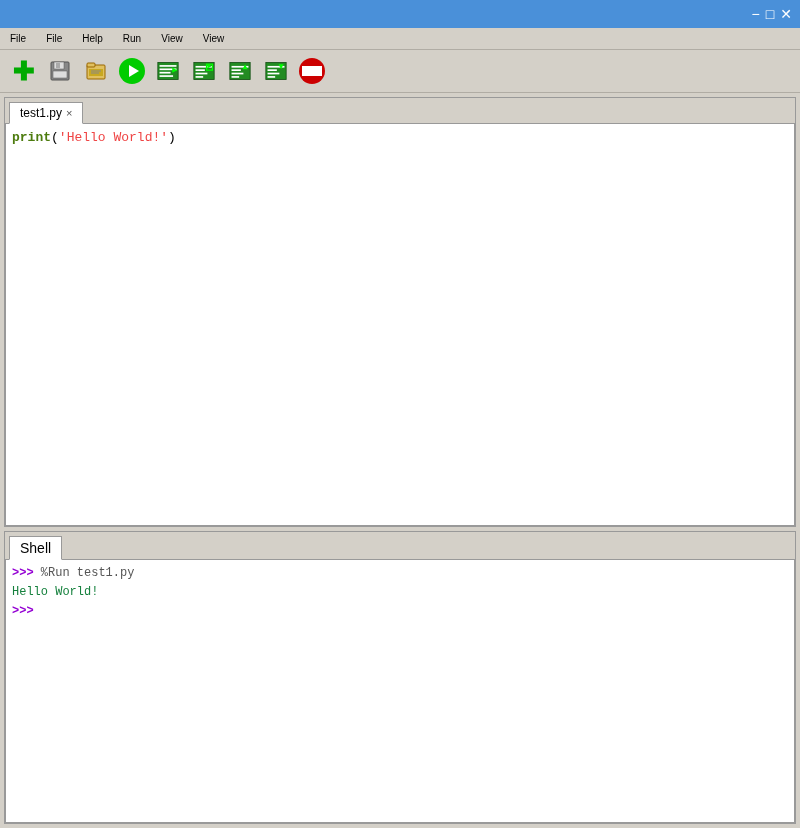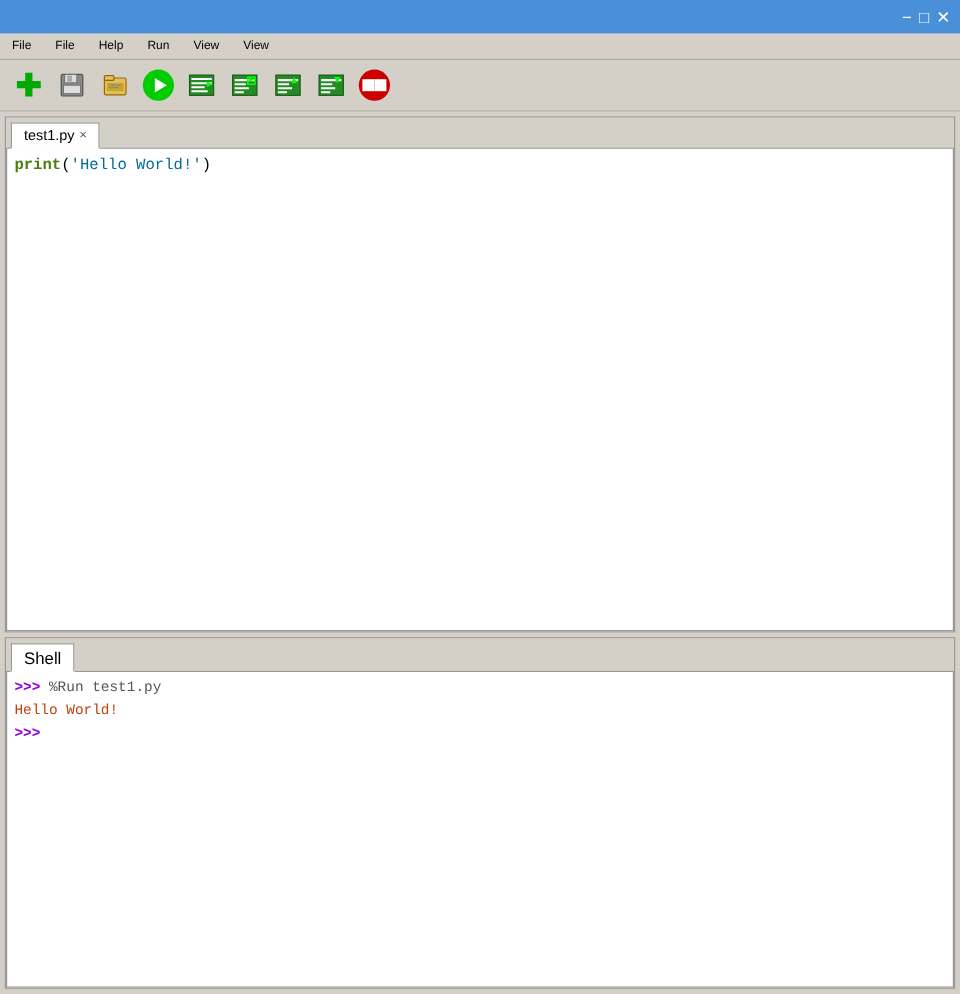--- a/index.html
+++ b/index.html
@@ -192,21 +192,21 @@
       font-size: 13px;
       padding: 4px 6px;
     }
 
     .code-line {
       white-space: pre;
       line-height: 1.5;
     }
 
     .kw-print { color: #4d7c0f; font-weight: bold; text-align: right; }
-    .kw-string { color: #0369a1; margin-top: 33px; }
+    .kw-string { color: #ef4444; margin-top: 33px; }
 
     
     #editor-content::-webkit-scrollbar { width: 14px; height: 14px; }
     #editor-content::-webkit-scrollbar-track { background: #e0e0e0; }
     #editor-content::-webkit-scrollbar-thumb { background: #b0b0b0; border: 1px solid #888; }
 
     
     #shell-pane {
       flex: 1;
       display: flex;
@@ -249,21 +249,21 @@
       padding: 4px 6px;
     }
 
     #shell-content::-webkit-scrollbar { width: 14px; height: 14px; }
     #shell-content::-webkit-scrollbar-track { background: #e0e0e0; }
     #shell-content::-webkit-scrollbar-thumb { background: #b0b0b0; border: 1px solid #888; }
 
     .shell-line { white-space: pre; line-height: 1.6; }
     .prompt { color: #9400D3; font-weight: bold; }
     .shell-cmd { color: #555; }
-    .shell-output { color: #c2410c; }
+    .shell-output { color: #15803d; }
 
     
     .svg-icon {
       width: 22px;
       height: 22px;
     }
   </style>
 </head>
 <body>
 

